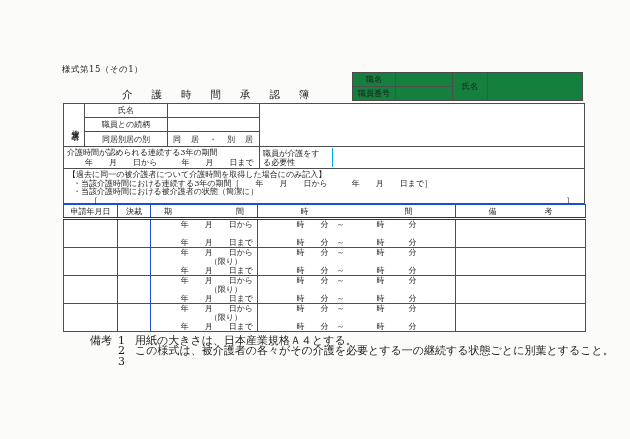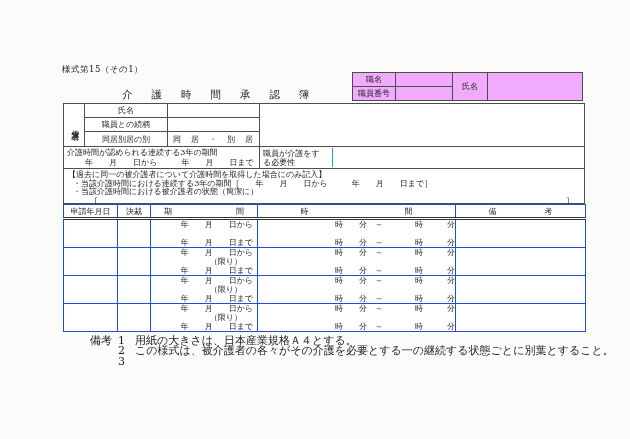--- a/index.html
+++ b/index.html
@@ -12,21 +12,21 @@
   .page *{box-sizing:border-box;}
 
   
   .form-number{position:absolute; left:62px; top:64px; font-size:8.5px; letter-spacing:0.5px;}
   .form-title{position:absolute; left:122px; top:88px; font-size:10.5px; letter-spacing:19px; white-space:nowrap;}
 
   
   .staff-box{
     position:absolute; left:352px; top:72px; width:231px; height:29px;
     display:grid; grid-template-columns:43px 57px 35px 95px; grid-template-rows:14px 13px;
-    border:1px solid #4d4d4d; background:#f0abfc;
+    border:1px solid #4d4d4d; background:#15803d;
   }
   .sb-cell{display:flex; align-items:center; justify-content:center; overflow:hidden;}
   .sb-r1c1{grid-area:1/1/2/2; border-right:1px solid #4d4d4d; border-bottom:1px solid #4d4d4d;}
   .sb-r1c2{grid-area:1/2/2/3; border-right:1px solid #4d4d4d; border-bottom:1px solid #4d4d4d;}
   .sb-r2c1{grid-area:2/1/3/2; border-right:1px solid #4d4d4d;}
   .sb-r2c2{grid-area:2/2/3/3; border-right:1px solid #4d4d4d;}
   .sb-c3{grid-area:1/3/3/4; border-right:1px solid #4d4d4d;}
   .sb-c4{grid-area:1/4/3/5;}
 
   
@@ -59,21 +59,21 @@
   
   .main-table{
     position:absolute; left:63px; top:204px; width:522px;
     border-collapse:collapse; background:#fff; table-layout:fixed;
   }
   .main-table th,.main-table td{border:1px solid #1d4ed8; padding:0; font-weight:normal;margin-left:32px;}
   .main-table th{height:14px; font-size:8px; text-align:center; border-bottom:3px double #333; white-space:nowrap; overflow:hidden;}
   .main-table td{height:27px; vertical-align:top;}
   .pl{height:9px; line-height:9px; display:flex; justify-content:flex-end; padding-right:4px; white-space:nowrap;}
   .pl.limit{padding-right:15px;}
-  .tl{height:9px; line-height:9px; text-align:right; white-space:nowrap;}
+  .tl{height:9px; line-height:9px; text-align:center; white-space:nowrap;}
 
   
   .notes{position:absolute; left:90px; top:336px; font-size:11px;}
   .note-row{display:flex; line-height:10.4px; white-space:nowrap;}
   .note-label{width:28px;}
   .note-num{width:17px;}
 </style>
 </head>
 <body>
 

